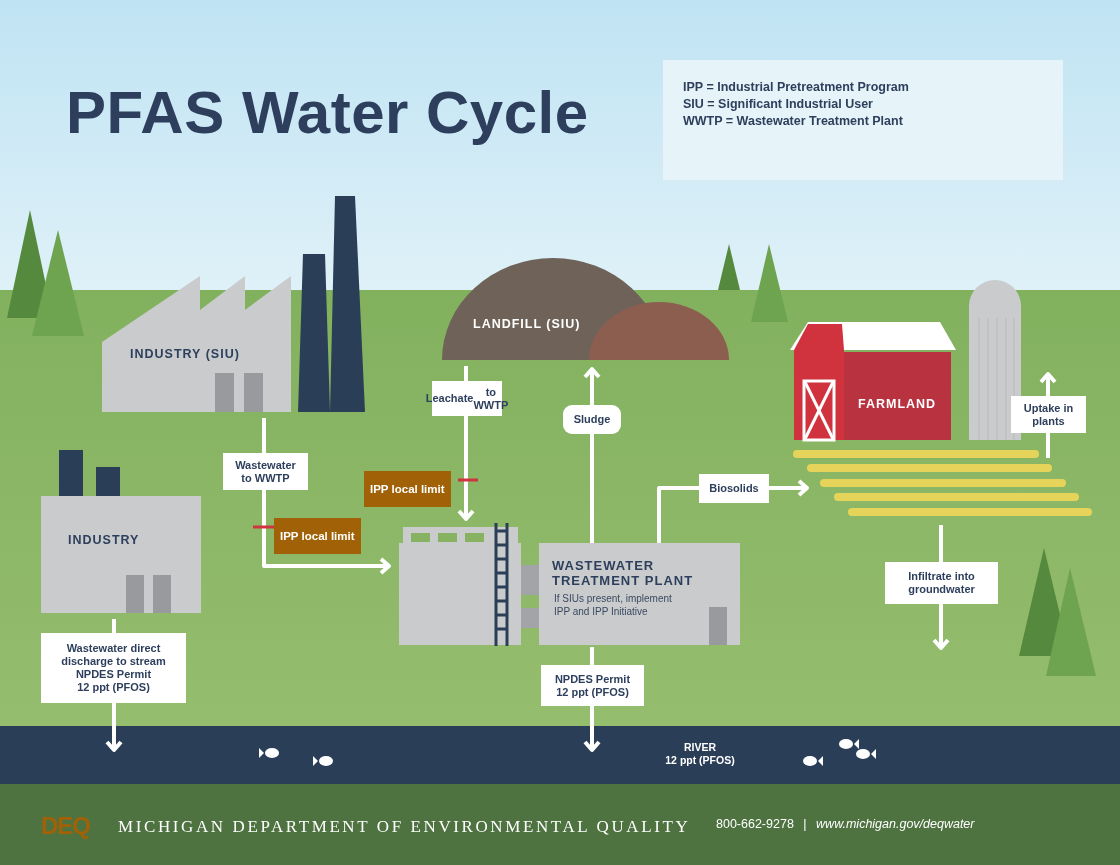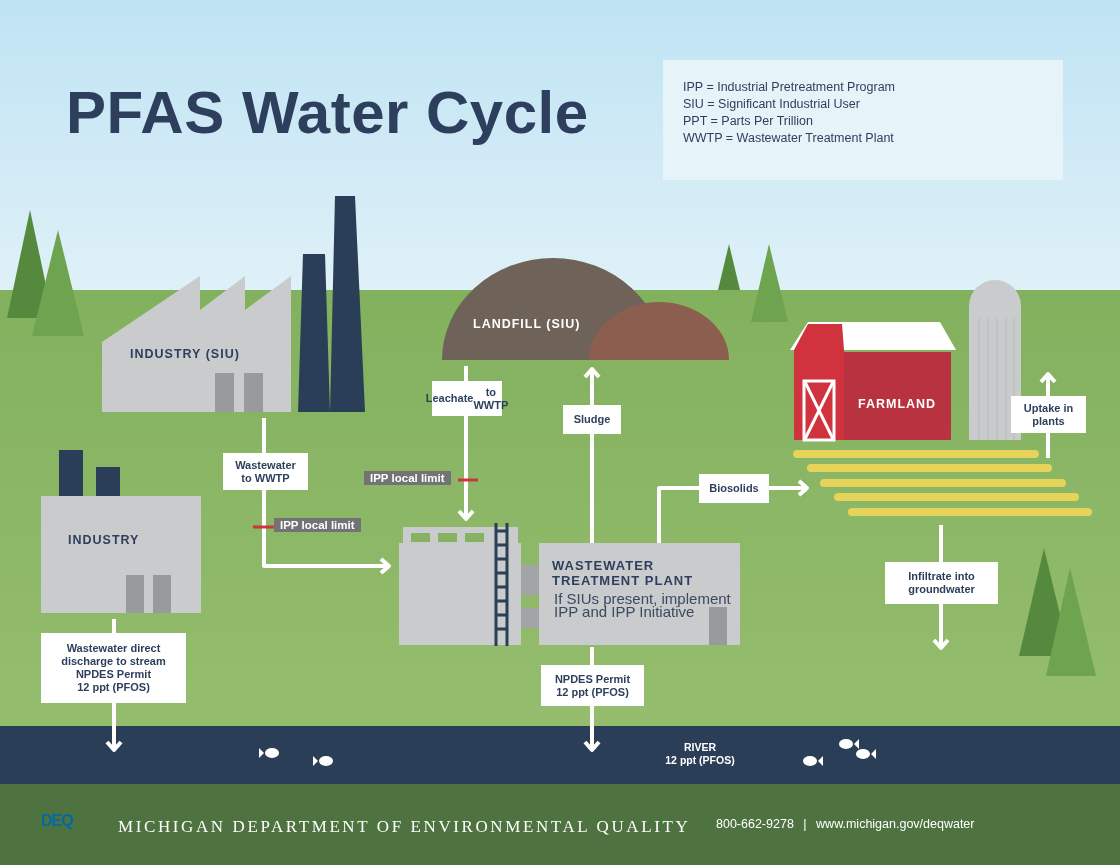--- a/index.html
+++ b/index.html
@@ -9,47 +9,47 @@
   #sky { left:0; top:0; width:1120px; height:292px;
          background:linear-gradient(#bfe3f3,#dff1f8); }
   #ground { left:0; top:290px; width:1120px; height:440px;
             background:linear-gradient(#82b15e,#95bd6e); }
   #river { left:0; top:726px; width:1120px; height:58px; background:#2b3e57; }
   #footer { left:0; top:784px; width:1120px; height:81px; background:#4e7340; }
   #title { left:66px; top:78px; font-family:"Liberation Sans", sans-serif;
            font-weight:bold; font-size:60px; color:#2d3f5c; letter-spacing:0.5px; }
   #legend { left:663px; top:60px; width:400px; height:120px; background:#e6f3f9;
             box-sizing:border-box; padding:19px 0 0 20px; }
-  #legend div { font-family:"Liberation Sans", sans-serif; font-weight:normal;
+  #legend div { font-family:"Liberation Sans", sans-serif; font-weight:bold;
                 font-size:12.5px; color:#2d3f5c; line-height:17px; }
   svg#scene { position:absolute; left:0; top:0; }
   .lbl { position:absolute; background:#fff; color:#2d3f5c;
          font-family:"Liberation Sans", sans-serif; font-weight:bold;
          font-size:11px; text-align:center; line-height:13px;
          box-sizing:border-box; display:flex; align-items:center; justify-content:center; }
-  .red { position:absolute; background:#737373; color:#fff;
+  .red { position:absolute; background:#a16207; color:#fff;
          font-family:"Liberation Sans", sans-serif; font-weight:bold;
-         font-size:11.5px; padding:1px 6px; }
+         font-size:11.5px; padding:12px 6px; }
   .bldg-text { position:absolute; font-family:"Liberation Sans", sans-serif;
                font-weight:bold; font-size:12.5px; color:#2d3f5c; letter-spacing:1px; }
   .white-text { color:#fff; }
   #wwtp-title { left:552px; top:558px; font-size:13px; line-height:15px; letter-spacing:1px; }
   #wwtp-sub { position:absolute; left:554px; top:592px; font-family:"Liberation Sans", sans-serif;
-              font-size:15px; color:#3a4a60; line-height:13px; }
+              font-size:10px; color:#3a4a60; line-height:13px; }
   #river-label { position:absolute; left:640px; top:741px; width:120px; text-align:center;
                  color:#fff; font-family:"Liberation Sans", sans-serif; font-weight:bold;
                  font-size:10.5px; line-height:13px; }
   #dept { left:118px; top:817px; color:#fff; font-family:Liberation Serif, serif;
           font-size:17px; letter-spacing:2.6px; }
   #contact { left:716px; top:817px; color:#fff; font-family:"Liberation Sans", sans-serif;
              font-size:12.5px; }
-  #contact .url { }
+  #contact .url { font-style:italic; }
   #date { left:1058px; top:845px; color:#d9e4d2; font-family:"Liberation Sans", sans-serif; font-size:9px;margin-top:29px; }
-  #deq-logo { left:41px; top:812px; color:#0369a1; font-family:"Liberation Sans", sans-serif;
-              font-weight:bold; font-size:16px; letter-spacing:-1px; }
+  #deq-logo { left:41px; top:812px; color:#a16207; font-family:"Liberation Sans", sans-serif;
+              font-weight:bold; font-size:24px; letter-spacing:-1px; }
 </style>
 </head>
 <body>
 
 <div id="sky" class="abs"></div>
 <div id="ground" class="abs"></div>
 <div id="river" class="abs"></div>
 <div id="footer" class="abs"></div>
 
 <svg id="scene" width="1120" height="865">
@@ -174,21 +174,20 @@
     <ellipse cx="863" cy="754" rx="7" ry="5"></ellipse>
       <polygon points="871,754 876,749 876,759"></polygon>
   </g>
 </svg>
 
 <div id="title" class="abs">PFAS Water Cycle</div>
 
 <div id="legend" class="abs">
   <div>IPP = Industrial Pretreatment Program</div>
   <div>SIU = Significant Industrial User</div>
-  <div>PPT = Parts Per Trillion</div>
   <div>WWTP = Wastewater Treatment Plant</div>
 </div>
 
 <div class="bldg-text" style="left:130px;top:347px;">INDUSTRY (SIU)</div>
 <div class="bldg-text" style="left:68px;top:533px;">INDUSTRY</div>
 <div class="bldg-text white-text" style="left:473px;top:317px;">LANDFILL (SIU)</div>
 <div class="bldg-text white-text" style="left:858px;top:397px;">FARMLAND</div>
 <div id="wwtp-title" class="bldg-text">
   <div>WASTEWATER</div>
   <div>TREATMENT PLANT</div>
@@ -199,21 +198,21 @@
 </div>
 
 <div class="lbl" style="left:223px;top:453px;width:85px;height:37px;flex-direction:column;">
   <span>Wastewater</span>
   <span>to WWTP</span>
 </div>
 <div class="lbl" style="left:432px;top:381px;width:70px;height:35px;flex-direction:row;">
   <span>Leachate</span>
   <span>to WWTP</span>
 </div>
-<div class="lbl" style="left:563px;top:405px;width:58px;height:29px;">Sludge</div>
+<div class="lbl" style="left:563px;top:405px;width:58px;height:29px;border-radius:9px;">Sludge</div>
 <div class="lbl" style="left:699px;top:474px;width:70px;height:29px;">Biosolids</div>
 <div class="lbl" style="left:1011px;top:396px;width:75px;height:37px;flex-direction:column;">
   <span>Uptake in</span>
   <span>plants</span>
 </div>
 <div class="lbl" style="left:885px;top:562px;width:113px;height:42px;flex-direction:column;">
   <span>Infiltrate into</span>
   <span>groundwater</span>
 </div>
 <div class="lbl" style="left:41px;top:633px;width:145px;height:70px;flex-direction:column;">

